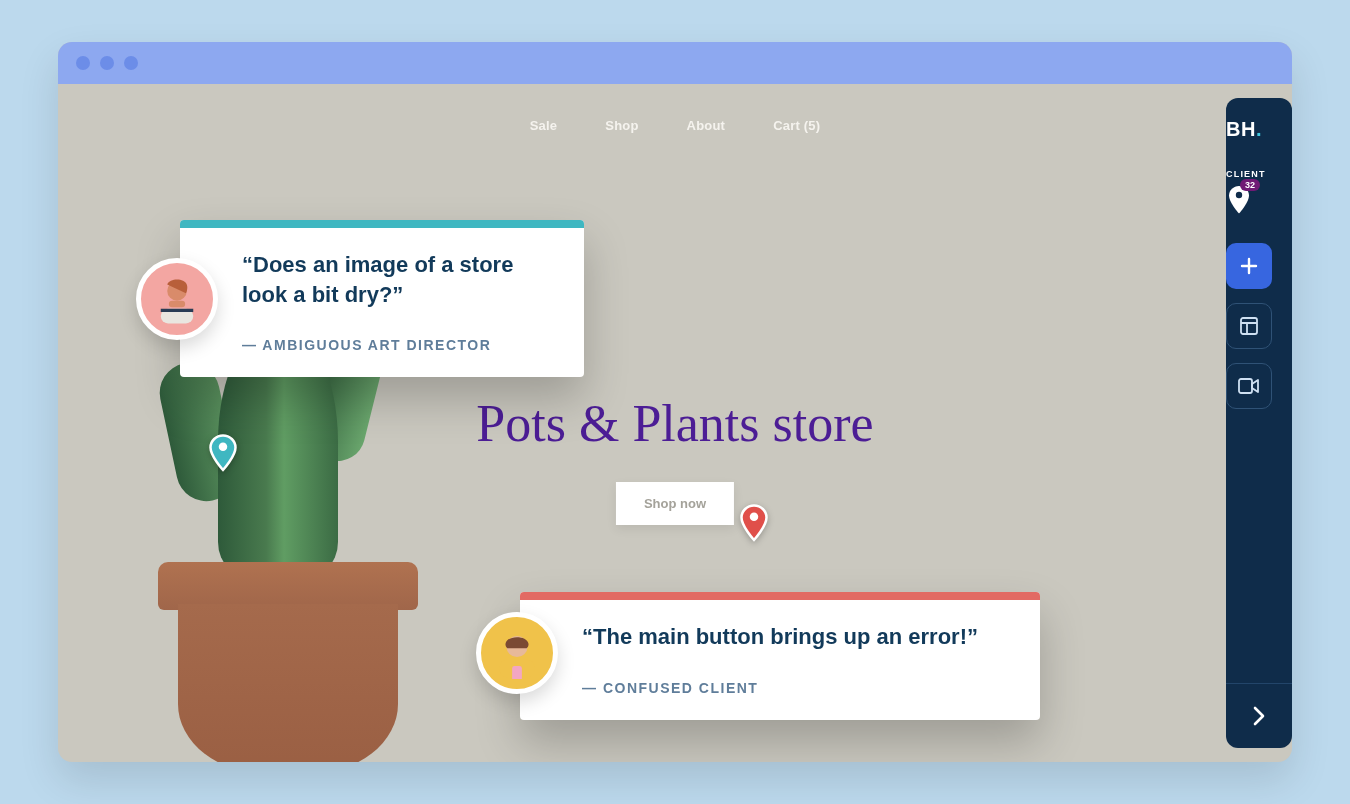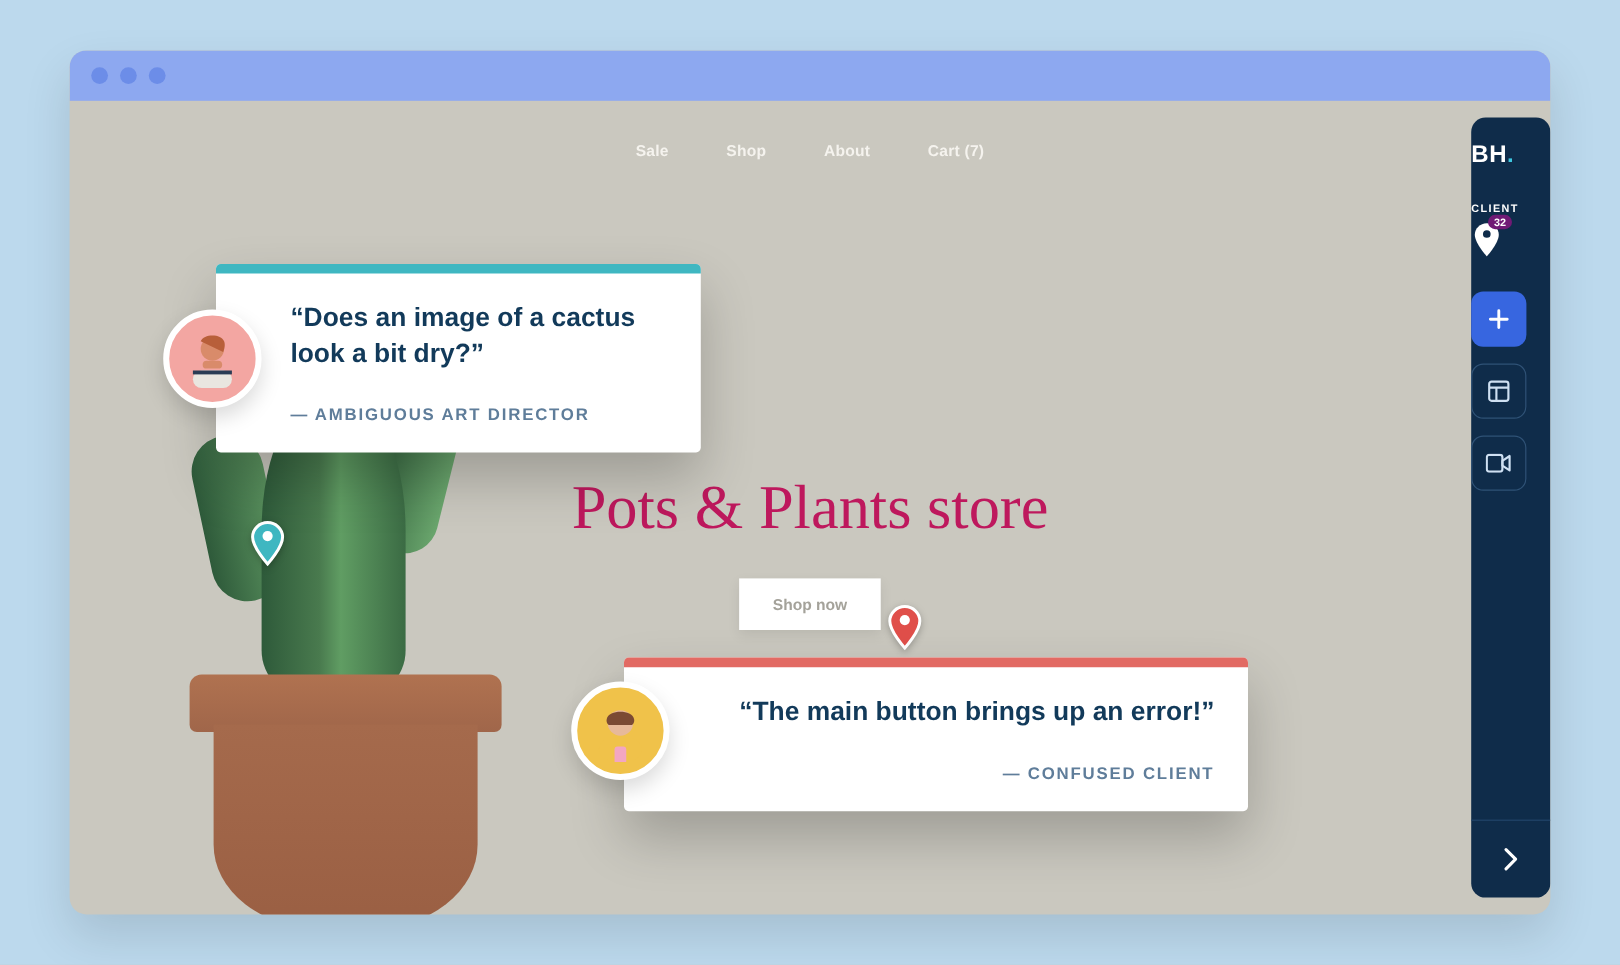--- a/index.html
+++ b/index.html
@@ -46,21 +46,21 @@
   color: #f5f3ee;
   letter-spacing: .2px;
 }
 .nav a { color: #f5f3ee; text-decoration: none; cursor: pointer; }
 .hero-title {
   position: absolute;
   top: 310px; left: 0; right: 0;
   text-align: center;
   font-family: Georgia, "Times New Roman", serif;
   font-size: 52px;
-  color: #be185d;
+  color: #4c1d95;
   font-weight: 400;
 }
 .shop-btn {
   position: absolute;
   top: 398px;
   left: 50%;
   transform: translateX(-50%);
   background: #ffffff;
   padding: 14px 28px;
   font-size: 13px;
@@ -127,21 +127,21 @@
   position: absolute;
   background: #fff;
   border-radius: 4px;
   box-shadow: 0 22px 45px rgba(0,0,0,0.22);
 }
 .card .bar { height: 8px; border-radius: 4px 4px 0 0; }
 .card.teal .bar { background: #3fb7c1; }
 .card.red  .bar { background: #e26a63; }
 .card .inner { padding: 22px 28px 24px 62px; }
 .card.teal { left: 122px; top: 136px; width: 404px; }
-.card.red  { left: 462px; top: 464px; width: 520px; text-align: right; }
+.card.red  { left: 462px; top: 508px; width: 520px; }
 .card .quote {
   font-size: 22px;
   font-weight: 700;
   color: #123a5a;
   line-height: 1.35;
 }
 .card.red .quote { font-size: 22px; }
 .card .attr {
   margin-top: 28px;
   font-size: 14px;
@@ -232,21 +232,21 @@
     <div class="dot"></div>
     <div class="dot"></div>
   </div>
 
   <div class="site">
 
     <div class="nav">
       <a>Sale</a>
       <a>Shop</a>
       <a>About</a>
-      <a>Cart (7)</a>
+      <a>Cart (5)</a>
     </div>
 
     <div class="plant">
       <div class="cactus-arm-l"></div>
       <div class="cactus-arm-r"></div>
       <div class="flower"></div>
       <div class="cactus-body"></div>
       <div class="pot">
         <div class="pot-rim"></div>
         <div class="pot-body"></div>
@@ -275,21 +275,21 @@
       <div class="avatar">
         <svg viewBox="0 0 64 64">
             <circle cx="32" cy="22" r="12" fill="#d98b6a"></circle>
             <path d="M20 14c3-8 21-8 24 0 2 5-1 11-1 11" fill="#b85f3a"></path>
             <rect x="22" y="34" width="20" height="8" rx="4" fill="#d98b6a"></rect>
             <rect x="12" y="44" width="40" height="18" rx="9" fill="#e9e6e0"></rect>
             <rect x="12" y="44" width="40" height="4" fill="#2a3c55"></rect>
           </svg>
       </div>
       <div class="inner">
-        <div class="quote">“Does an image of a cactus look a bit dry?”</div>
+        <div class="quote">“Does an image of a store look a bit dry?”</div>
         <div class="attr">— AMBIGUOUS ART DIRECTOR</div>
       </div>
     </div>
 
     <div class="card red">
       <div class="bar"></div>
       <div class="avatar">
         <svg viewBox="0 0 64 64">
             <circle cx="32" cy="24" r="13" fill="#e7b99a"></circle>
             <path d="M18 20c2-10 26-10 28 0 1 4-2 6-2 6H20s-3-2-2-6z" fill="#7b4a33"></path>

